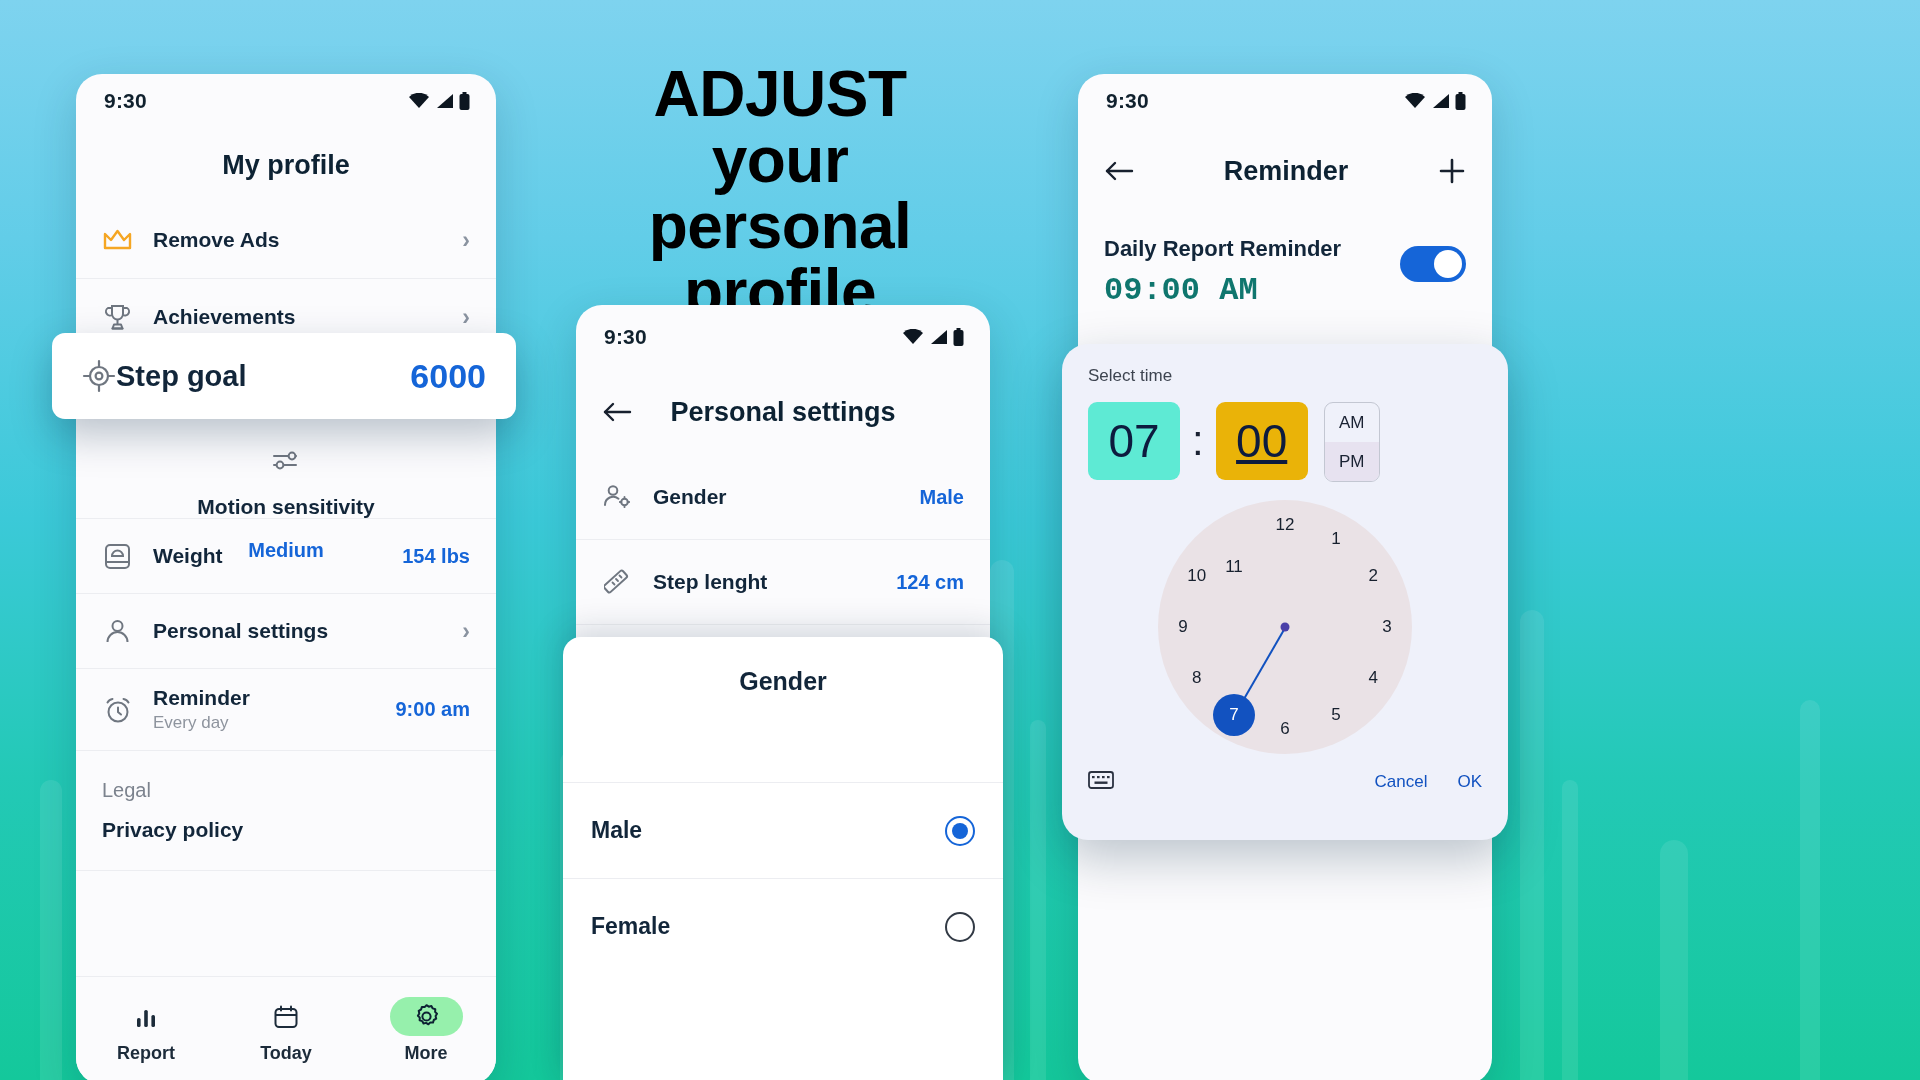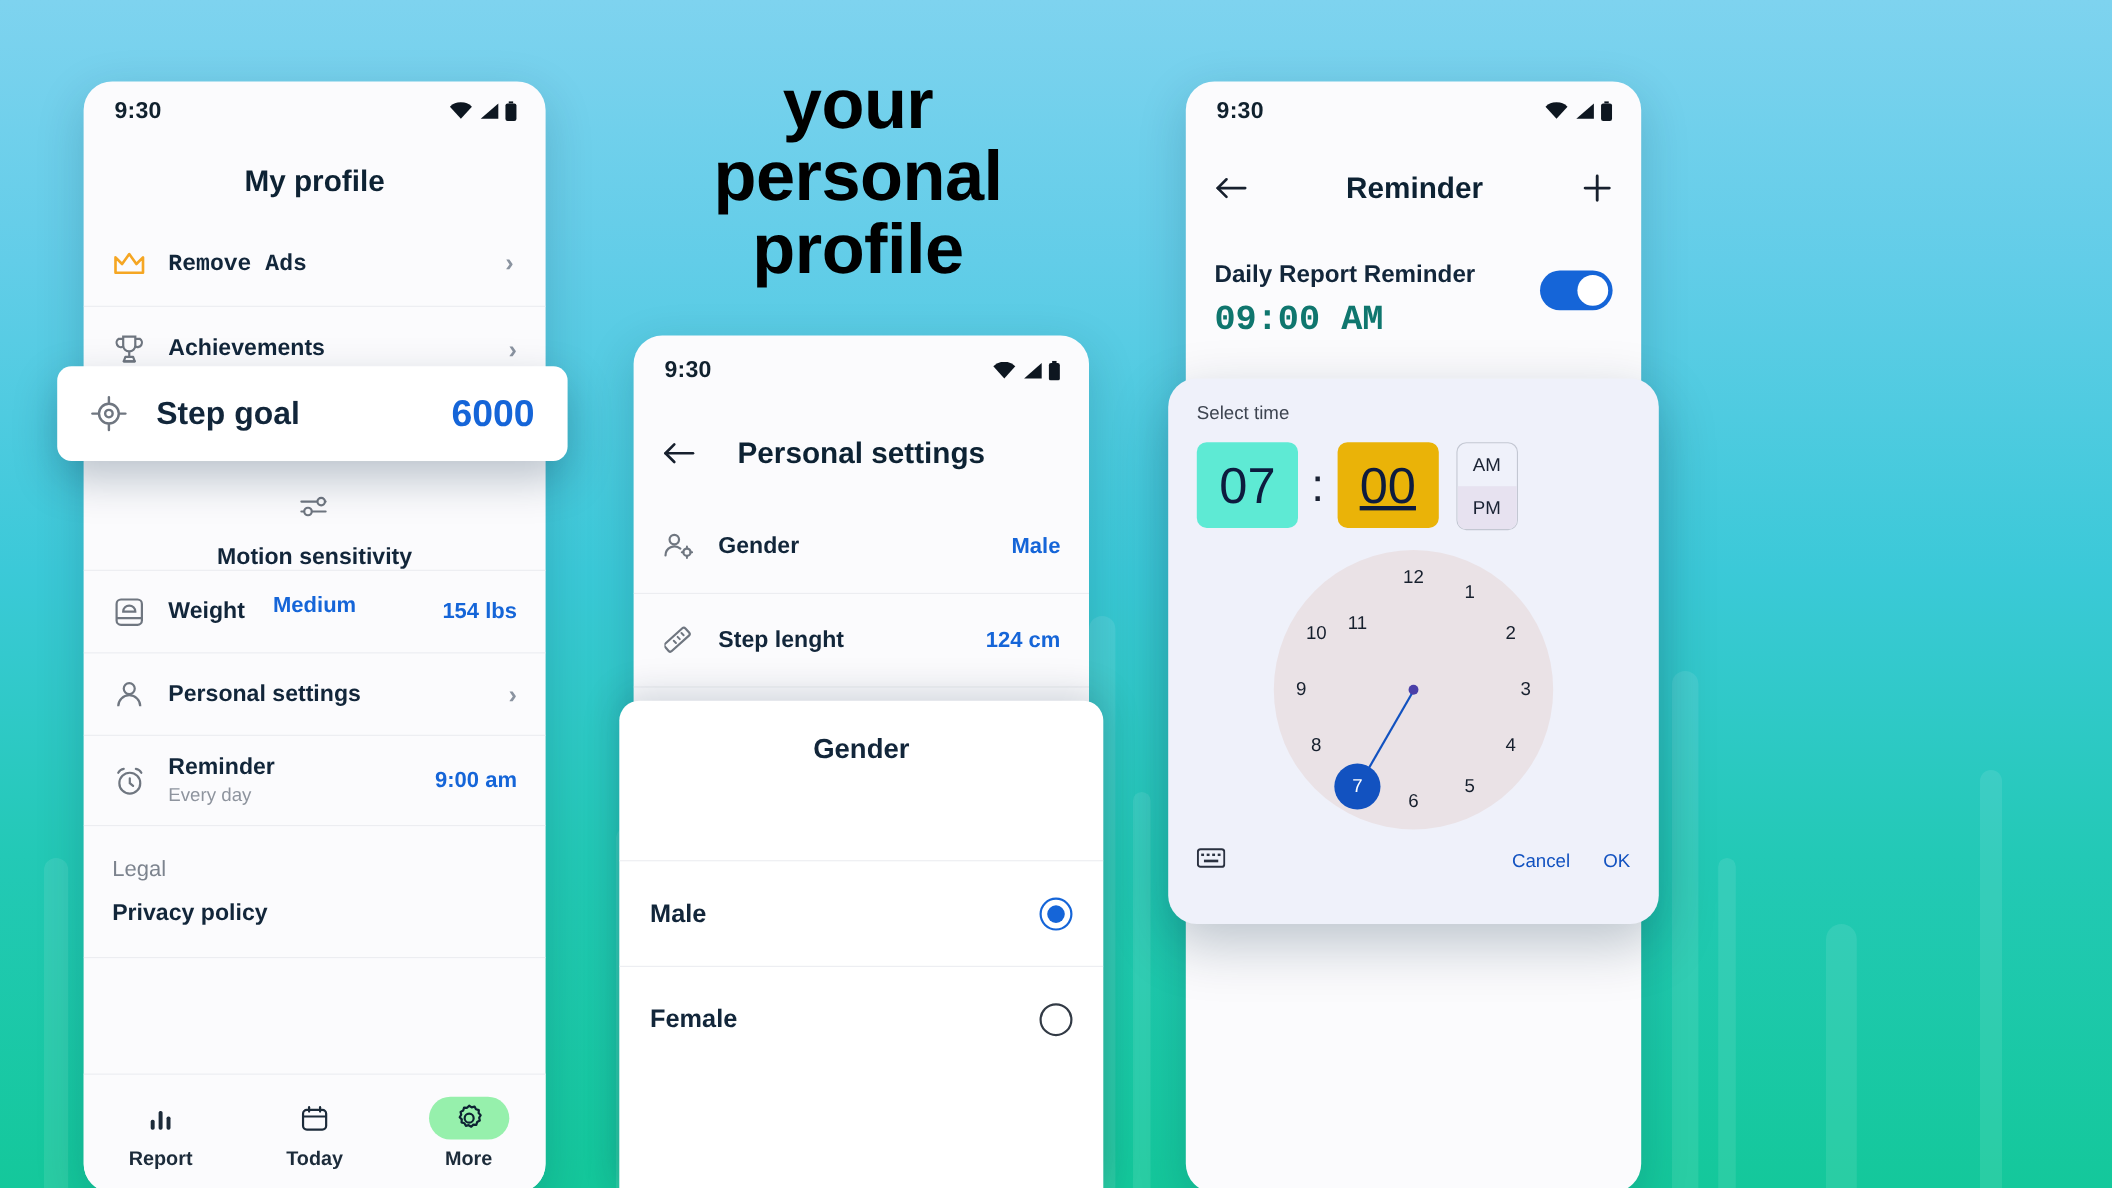--- a/index.html
+++ b/index.html
@@ -57,21 +57,21 @@
   .navitem { display: flex; flex-direction: column; align-items: center; gap: 7px; width: 108px; }
   .navitem .pill { padding: 5px 22px; border-radius: 20px; display:flex; align-items:center; justify-content:center; }
   .navitem .nlabel { font-size: 18px; font-weight: 700; color: #1c2b3a; }
 
   
   .float-card {
     position: absolute;
     background: #FFFFFF;
     border-radius: 13px;
     box-shadow: 0 16px 40px rgba(0,35,60,0.26);
-    display: flex; align-items: center; gap: 26px;
+    display: flex; align-items: center; 
     padding: 0 30px;
   }
   .float-card .fc-label { font-size: 29px; font-weight: 700; color: #12263a; flex: 1; }
   .float-card .fc-value { font-size: 34px; font-weight: 700; color: #1565D8; }
 
   
   .headline {
     position: absolute; text-align: center; color: #000;
     font-weight: 800; line-height: 1.03; letter-spacing: -0.5px;
   }
@@ -137,20 +137,21 @@
   <div class="bg-bar" style="left:990px;  width:24px; height:520px;"></div>
   <div class="bg-bar" style="left:1030px; width:16px; height:360px;"></div>
   <div class="bg-bar" style="left:1520px; width:24px; height:470px;"></div>
   <div class="bg-bar" style="left:1562px; width:16px; height:300px;"></div>
   <div class="bg-bar" style="left:1660px; width:28px; height:240px;"></div>
   <div class="bg-bar" style="left:40px;   width:22px; height:300px;"></div>
   <div class="bg-bar" style="left:1800px; width:20px; height:380px;"></div>
 </div>
 
 <div class="headline" style="left:580px; top:62px; width:400px;">
+  <div class="l1">ADJUST</div>
   <div class="l2">your personal</div>
   <div class="l3">profile</div>
 </div>
 
 <div class="phone" style="left:76px; top:74px; width:420px; height:1010px;">
 
   <div class="statusbar">
     <span class="status-time">9:30</span>
     <span class="status-icons">
       <svg width="22" height="16" viewBox="0 0 22 16">
@@ -163,21 +164,21 @@
           <rect x="3.5" y="0" width="4" height="2" fill="#0d1620"></rect>
           <rect x="0.5" y="2" width="10" height="16" rx="2" fill="#0d1620"></rect>
         </svg>
     </span>
   </div>
 
   <div class="appbar">
     <div class="appbar-title">My profile</div>
   </div>
 
-  <div class="row" style="height:77px;font-family:Liberation Mono, monospace;">
+  <div class="row" style="height:77px;">
     <span class="ico">
       <svg width="29" height="22" viewBox="0 0 29 22">
           <path d="M2 19 L2 5 L8 11 L14.5 2 L21 11 L27 5 L27 19 Z" fill="none" stroke="#F5A623" stroke-width="2.4" stroke-linejoin="round"></path>
         </svg>
     </span>
     <span class="label">Remove Ads</span>
     <span class="chev">›</span>
   </div>
 
   <div class="row" style="height:77px;">

